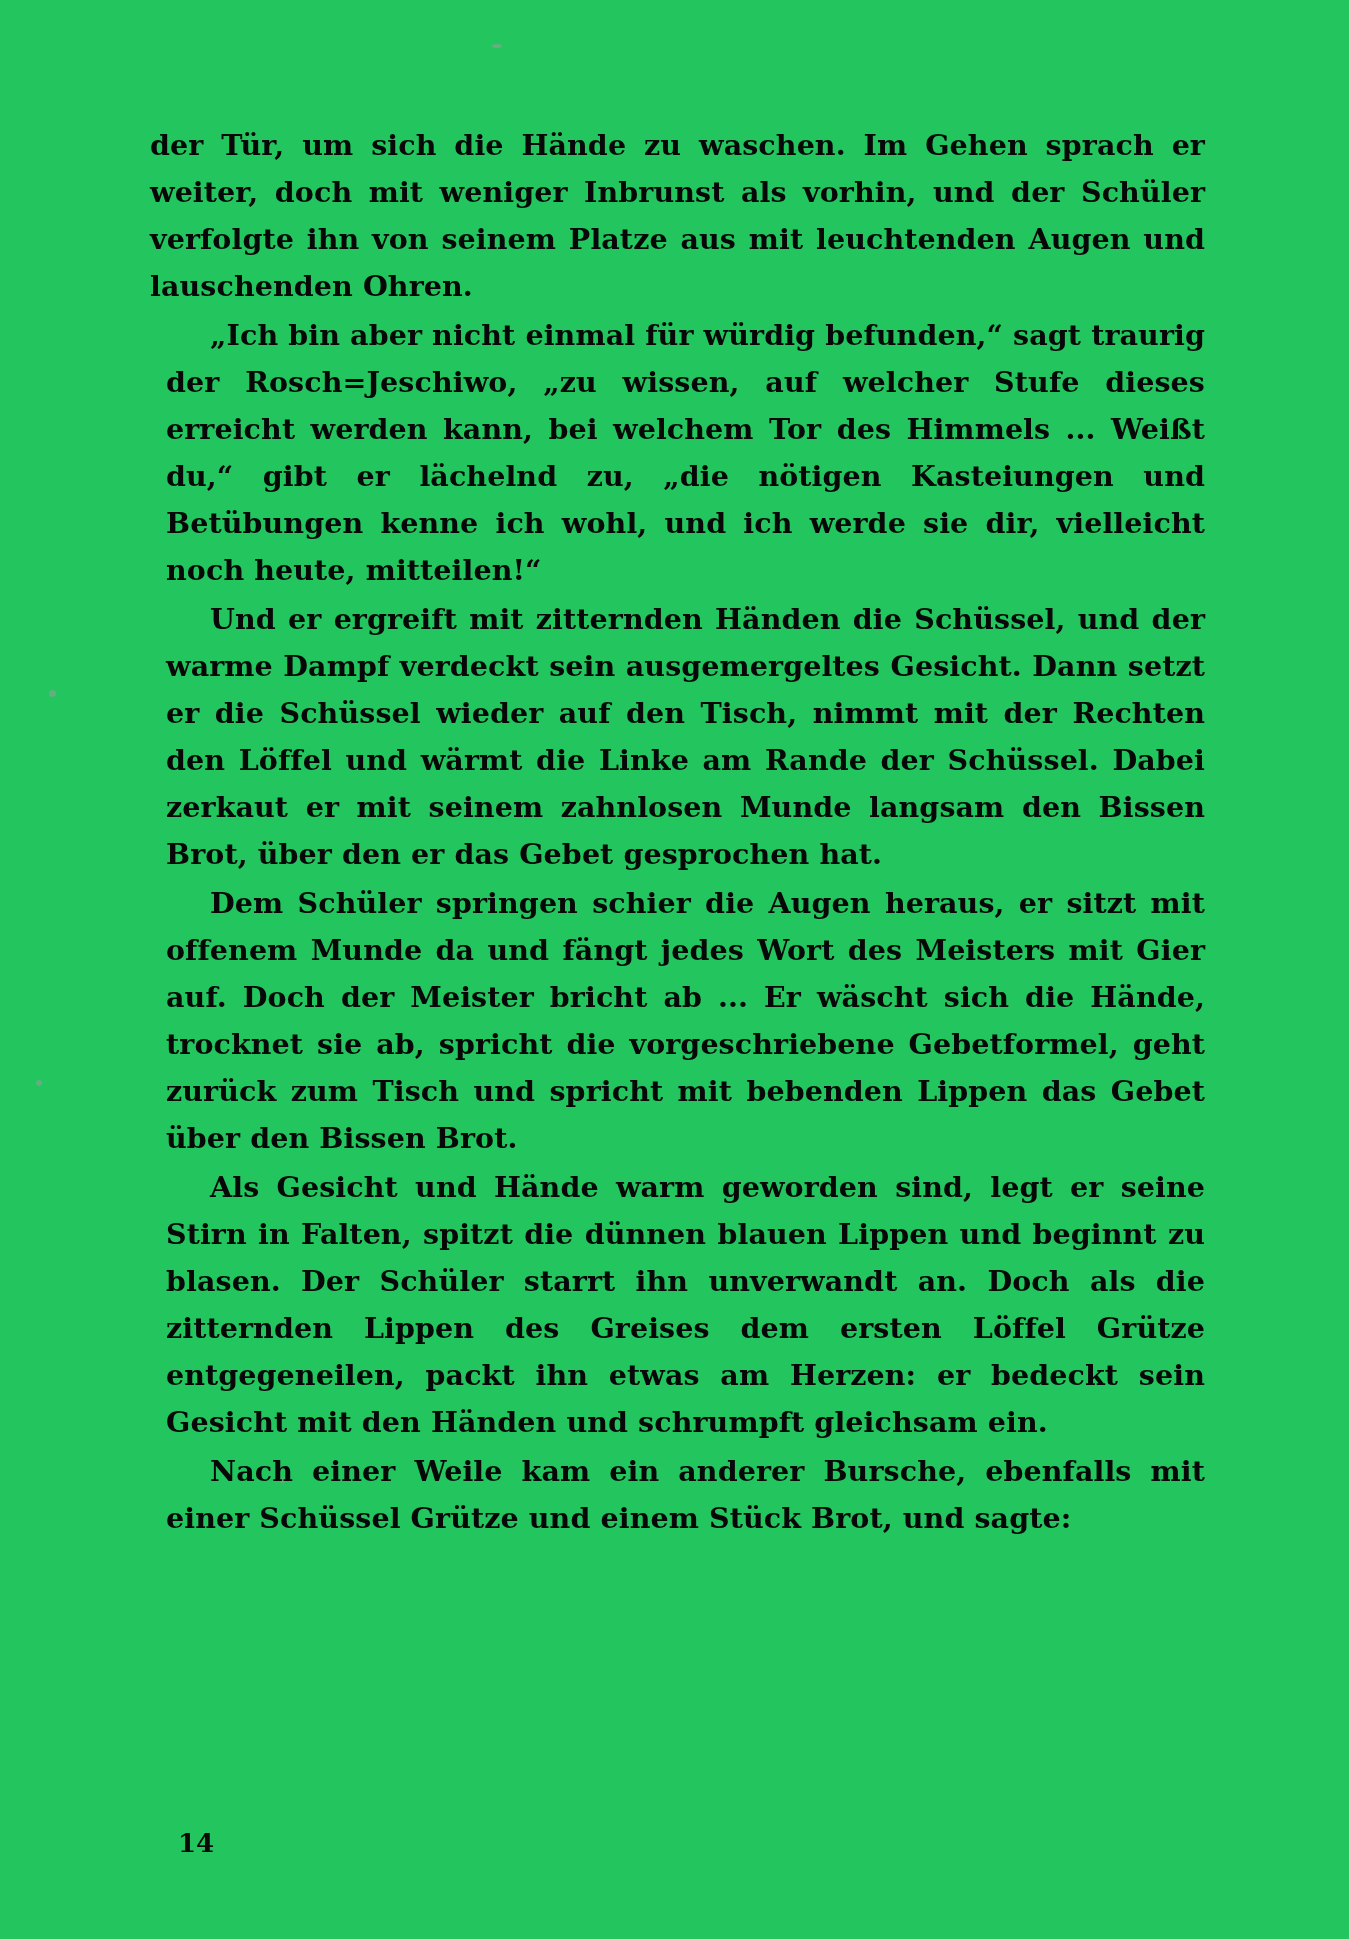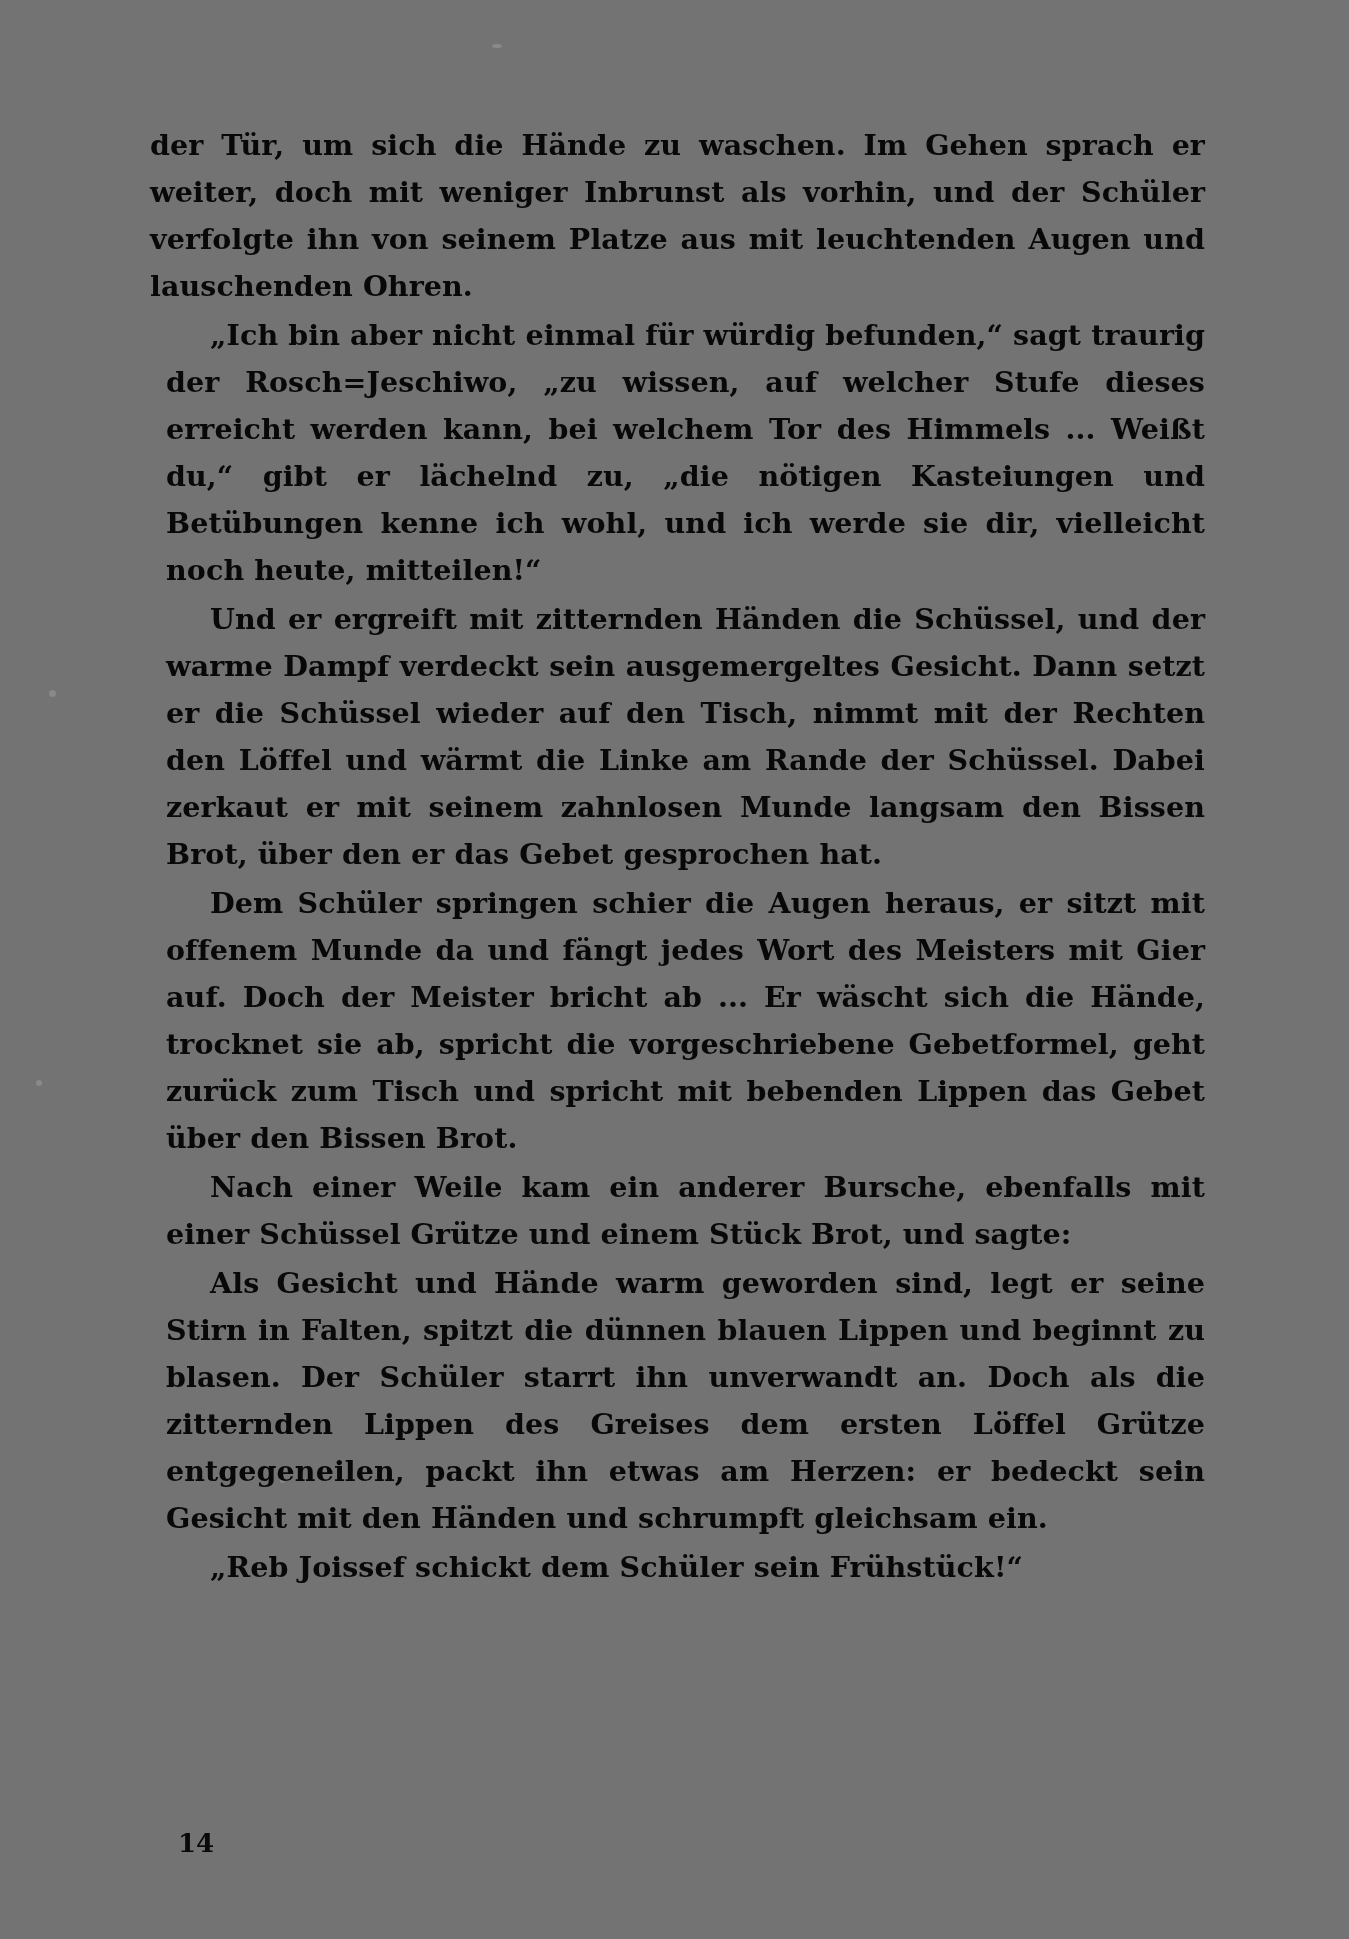--- a/index.html
+++ b/index.html
@@ -4,21 +4,21 @@
 <style>
   html, body {
     margin: 0;
     padding: 0;
     background: #ffffff;
   }
   .page {
     position: relative;
     width: 1349px;
     height: 1939px;
-    background: #737373;
+    background: #22c55e;
     box-sizing: border-box;
     overflow: hidden;
   }
   .text-block {
     position: absolute;
     left: 150px;
     top: 122px;
     width: 1055px;
   }
   .para {
@@ -66,20 +66,19 @@
   <div class="speck" style="left:492px; top:44px; width:10px; height:4px;"></div>
   <div class="speck" style="left:49px; top:690px; width:7px; height:7px;"></div>
   <div class="speck" style="left:36px; top:1080px; width:6px; height:6px;"></div>
   <div class="speck" style="left:280px; top:1478px; width:5px; height:5px;"></div>
 
   <div class="text-block">
     <p class="para">der Tür, um sich die Hände zu waschen. Im Gehen sprach er weiter, doch mit weniger Inbrunst als vorhin, und der Schüler verfolgte ihn von seinem Platze aus mit leuchtenden Augen und lauschenden Ohren.</p>
     <p class="para indent">„Ich bin aber nicht einmal für würdig befunden,“ sagt traurig der Rosch=Jeschiwo, „zu wissen, auf welcher Stufe dieses erreicht werden kann, bei welchem Tor des Himmels ... Weißt du,“ gibt er lächelnd zu, „die nötigen Kasteiungen und Betübungen kenne ich wohl, und ich werde sie dir, vielleicht noch heute, mitteilen!“</p>
     <p class="para indent">Und er ergreift mit zitternden Händen die Schüssel, und der warme Dampf verdeckt sein ausgemergeltes Gesicht. Dann setzt er die Schüssel wieder auf den Tisch, nimmt mit der Rechten den Löffel und wärmt die Linke am Rande der Schüssel. Dabei zerkaut er mit seinem zahnlosen Munde langsam den Bissen Brot, über den er das Gebet gesprochen hat.</p>
     <p class="para indent">Dem Schüler springen schier die Augen heraus, er sitzt mit offenem Munde da und fängt jedes Wort des Meisters mit Gier auf. Doch der Meister bricht ab ... Er wäscht sich die Hände, trocknet sie ab, spricht die vorgeschriebene Gebetformel, geht zurück zum Tisch und spricht mit bebenden Lippen das Gebet über den Bissen Brot.</p>
+    <p class="para indent">Als Gesicht und Hände warm geworden sind, legt er seine Stirn in Falten, spitzt die dünnen blauen Lippen und beginnt zu blasen. Der Schüler starrt ihn unverwandt an. Doch als die zitternden Lippen des Greises dem ersten Löffel Grütze entgegeneilen, packt ihn etwas am Herzen: er bedeckt sein Gesicht mit den Händen und schrumpft gleichsam ein.</p>
     <p class="para indent">Nach einer Weile kam ein anderer Bursche, ebenfalls mit einer Schüssel Grütze und einem Stück Brot, und sagte:</p>
-    <p class="para indent">Als Gesicht und Hände warm geworden sind, legt er seine Stirn in Falten, spitzt die dünnen blauen Lippen und beginnt zu blasen. Der Schüler starrt ihn unverwandt an. Doch als die zitternden Lippen des Greises dem ersten Löffel Grütze entgegeneilen, packt ihn etwas am Herzen: er bedeckt sein Gesicht mit den Händen und schrumpft gleichsam ein.</p>
-    <p class="para indent">„Reb Joissef schickt dem Schüler sein Frühstück!“</p>
   </div>
 
   <div class="page-number">14</div>
 
 </div>
 
 </body></html>

